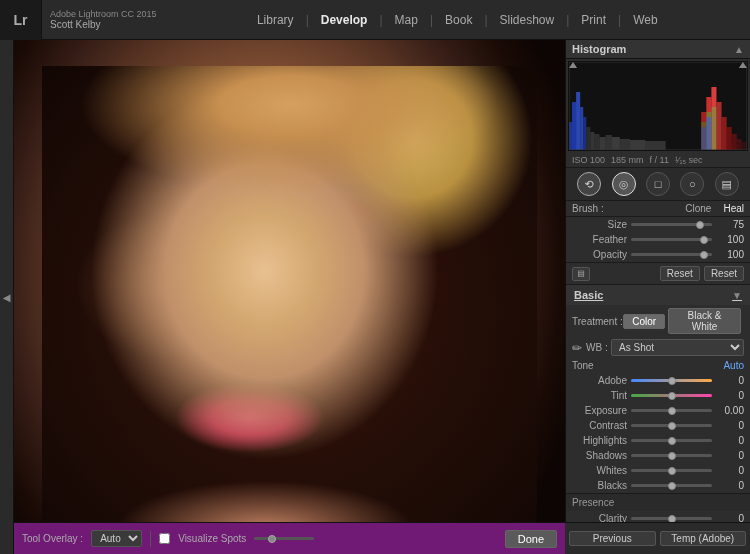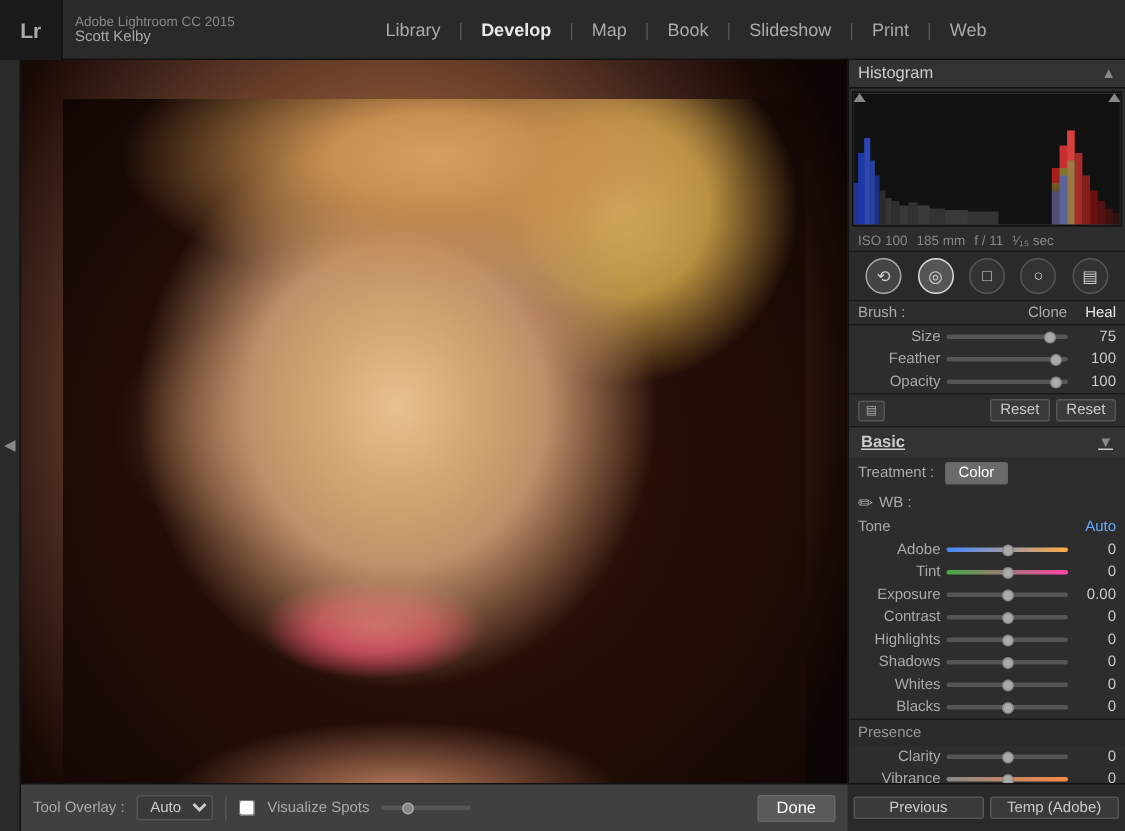--- a/index.html
+++ b/index.html
@@ -162,21 +162,21 @@
     
     .panel-section-header {
       display: flex;
       align-items: center;
       justify-content: space-between;
       padding: 3px 6px;
       background: #333;
       border-bottom: 1px solid #111;
       cursor: pointer;
     }
-    .section-title { color: #ccc; font-size: 11px; font-weight: normal; }
+    .section-title { color: #ccc; font-size: 11px; font-weight: bold; }
     .section-arrow { color: #888; font-size: 10px; }
 
     #histogram-area {
       height: 90px;
       background: #1a1a1a;
       position: relative;
       margin: 2px;
       border: 1px solid #111;
     }
     #histogram-canvas {
@@ -530,25 +530,29 @@
     </div>
 
     <div class="basic-header">
       <span class="basic-title">Basic</span>
       <span style="color:#888;font-size:10px;">▼</span>
     </div>
 
     <div class="treatment-row">
       <span class="treatment-label">Treatment :</span>
       <button class="treatment-btn active">Color</button>
+      <button class="treatment-btn">Black &amp; White</button>
     </div>
 
     <div class="wb-row">
       <span class="wb-icon">✏</span>
       <span class="wb-label">WB :</span>
+      <select class="wb-select">
+        <option>As Shot</option>
+      </select>
     </div>
 
     <div class="tone-header">
       <span class="tone-label">Tone</span>
       <span class="tone-auto">Auto</span>
     </div>
 
     <div class="slider-row">
       <span class="slider-label">Adobe</span>
       <div class="slider-track temp-track">
@@ -634,21 +638,21 @@
     </div>
 
   </div>
 
 </div>
 
 <div style="height:0;position:relative;">
   
 </div>
 
-<div style="position:fixed;bottom:0;left:14px;right:185px;height:32px;background:#404040;border-top:1px solid #111;display:flex;align-items:center;padding:0 8px;gap:8px;z-index:10;">
+<div style="position:fixed;bottom:0;left:14px;right:185px;height:32px;background:#701a75;border-top:1px solid #111;display:flex;align-items:center;padding:0 8px;gap:8px;z-index:10;">
   <span class="toolbar-label">Tool Overlay :</span>
   <select class="toolbar-select">
     <option>Auto</option>
   </select>
   <span style="width:1px;height:16px;background:#555;display:inline-block;"></span>
   <input type="checkbox" class="toolbar-checkbox" style="">
   <span class="toolbar-label">Visualize Spots</span>
   <div style="width:60px;height:3px;background:#555;border-radius:2px;position:relative;">
     <div style="width:8px;height:8px;background:#888;border-radius:50%;position:absolute;top:-2.5px;left:30%;transform:translateX(-50%);border:1px solid #aaa;"></div>
   </div>

